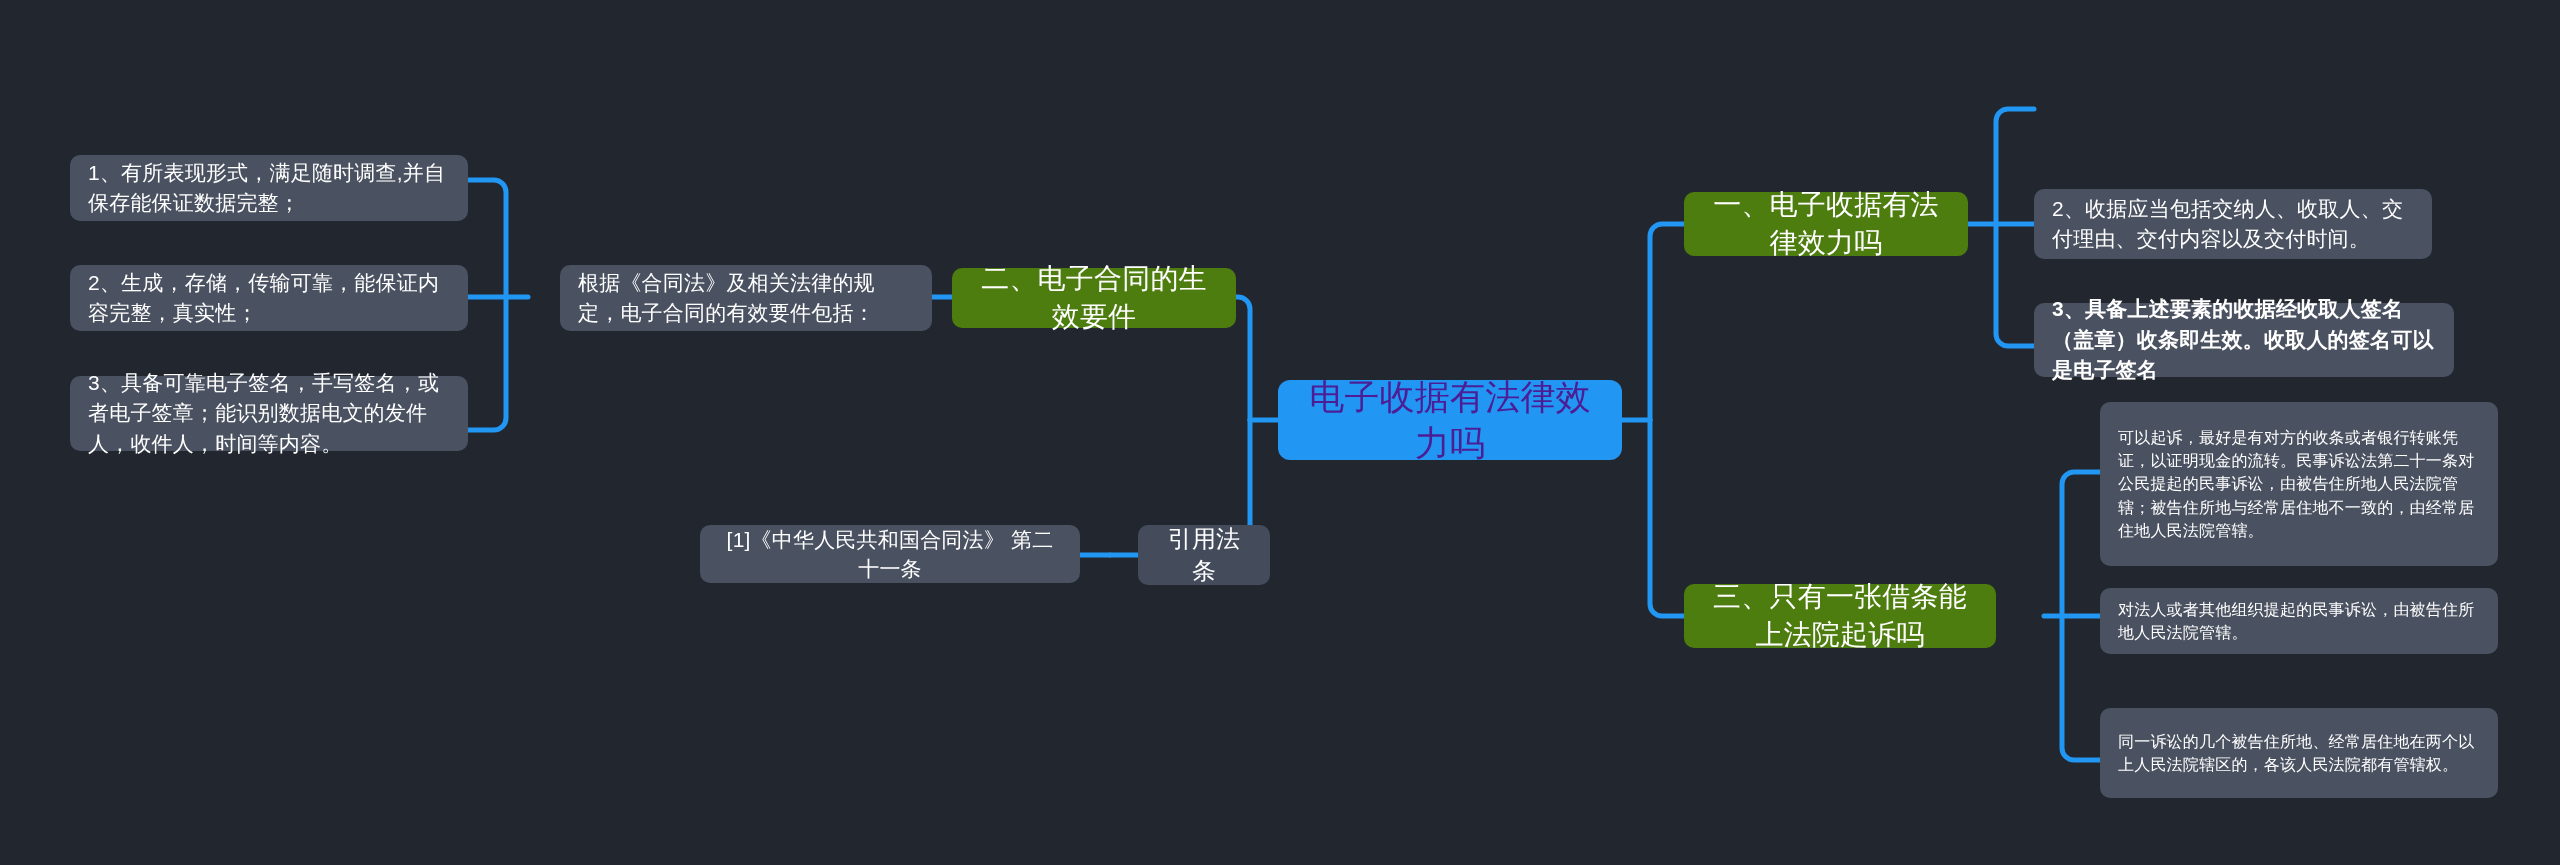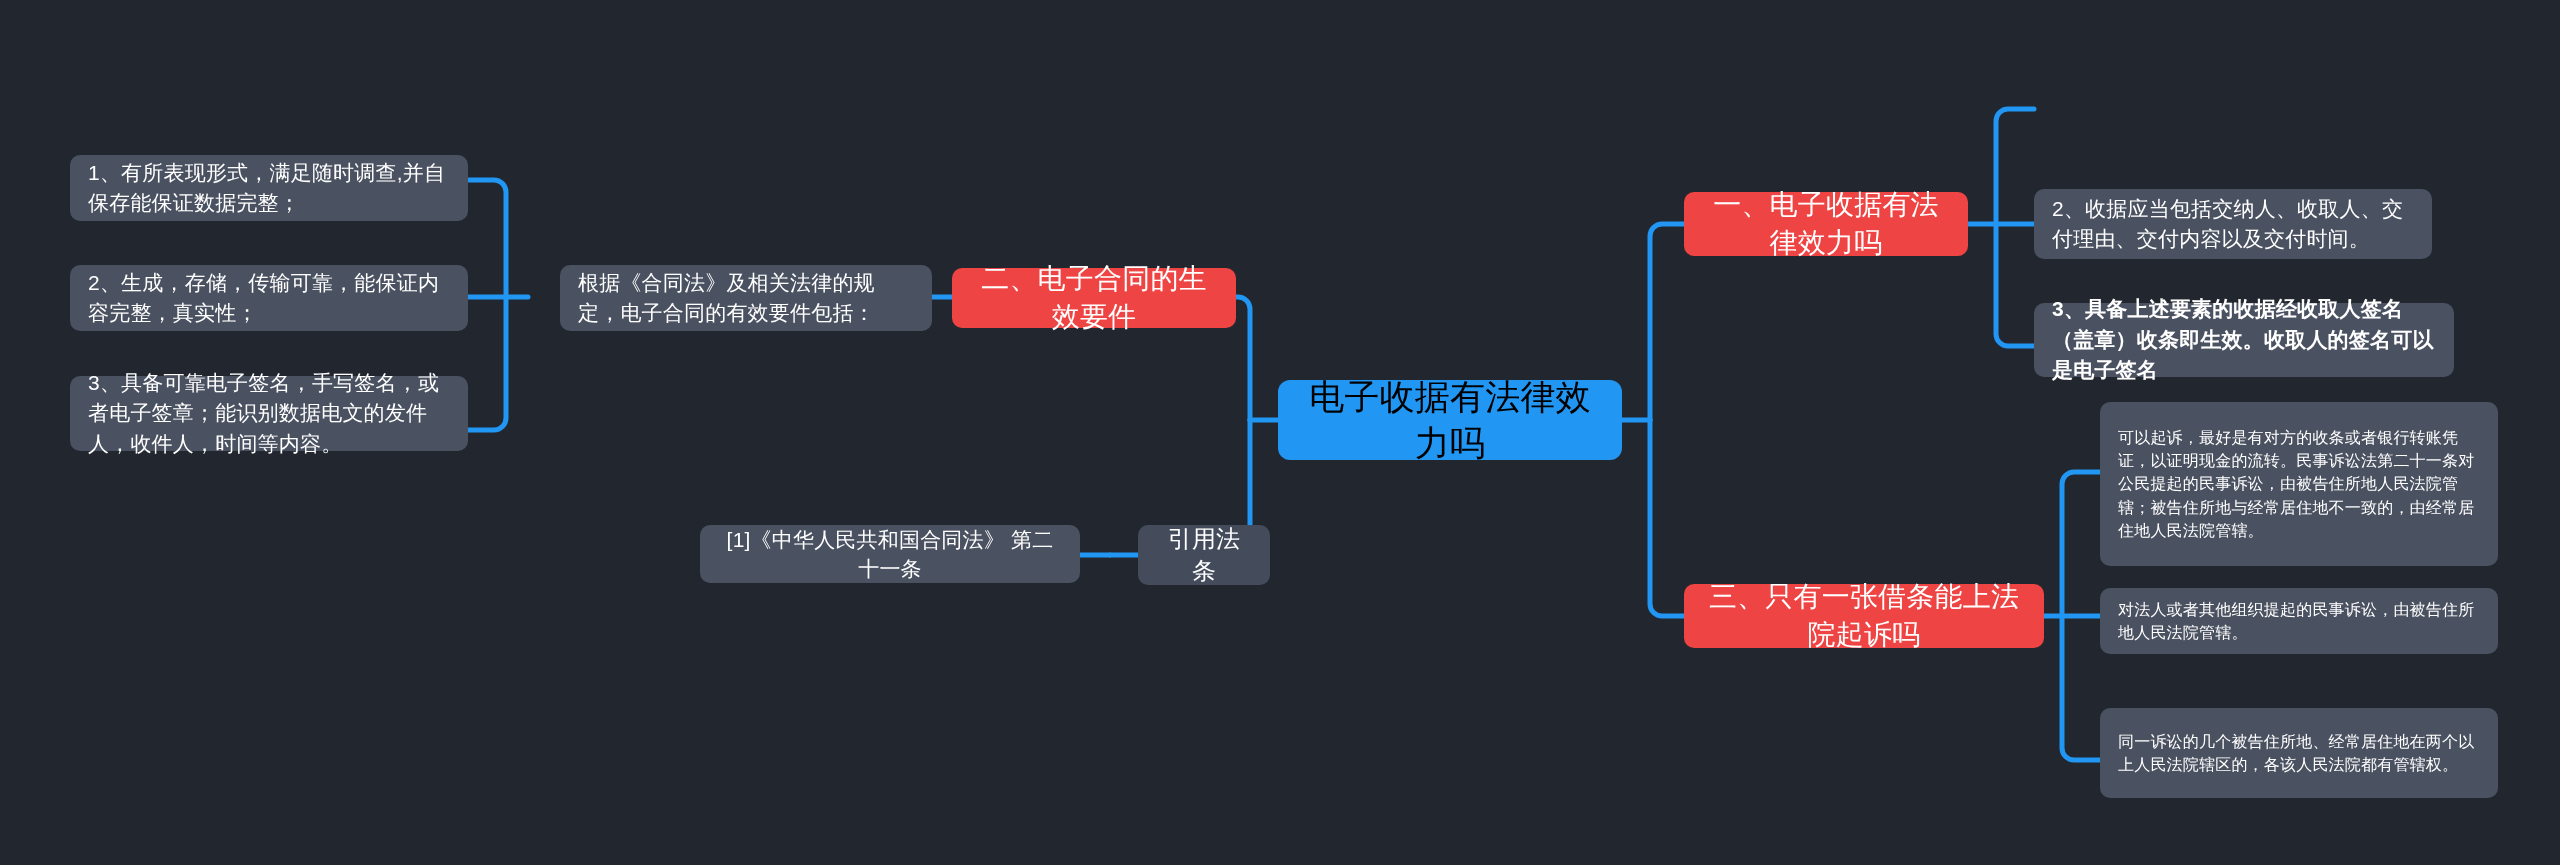--- a/index.html
+++ b/index.html
@@ -46,26 +46,26 @@
 
   
   .node.root {
     background: #2196f3;
     border-radius: 12px;
     justify-content: center;
     text-align: center;
     font-size: 35px;
     line-height: 1.32;
     padding: 16px 26px;
-    color: #000000;
+    color: #4c1d95;
   }
 
   
   .node.branch {
-    background: #ef4444;
+    background: #4d7c0f;
     font-size: 28px;
     line-height: 1.35;
     padding: 14px 22px;
     justify-content: center;
     text-align: center;
   }
 
   
   .node.leaf {
     background: #4a5160;
@@ -167,21 +167,21 @@
   </div>
 
   <div class="node leaf" style="left:70px; top:265px; width:398px; height:66px;">
     <span class="txt">2、生成，存储，传输可靠，能保证内容完整，真实性；</span>
   </div>
 
   <div class="node leaf" style="left:70px; top:376px; width:398px; height:75px;">
     <span class="txt">3、具备可靠电子签名，手写签名，或者电子签章；能识别数据电文的发件人，收件人，时间等内容。</span>
   </div>
 
-  <div class="node branch" style="left:1684px; top:584px; width:360px; height:64px;">
+  <div class="node branch" style="left:1684px; top:584px; width:312px; height:64px;">
     <span class="txt">三、只有一张借条能上法院起诉吗</span>
   </div>
 
   <div class="node leaf tight" style="left:2100px; top:402px; width:398px; height:164px;">
     <span class="txt">可以起诉，最好是有对方的收条或者银行转账凭证，以证明现金的流转。民事诉讼法第二十一条对公民提起的民事诉讼，由被告住所地人民法院管辖；被告住所地与经常居住地不一致的，由经常居住地人民法院管辖。</span>
   </div>
 
   <div class="node leaf tight" style="left:2100px; top:588px; width:398px; height:66px;">
     <span class="txt">对法人或者其他组织提起的民事诉讼，由被告住所地人民法院管辖。</span>
   </div>

